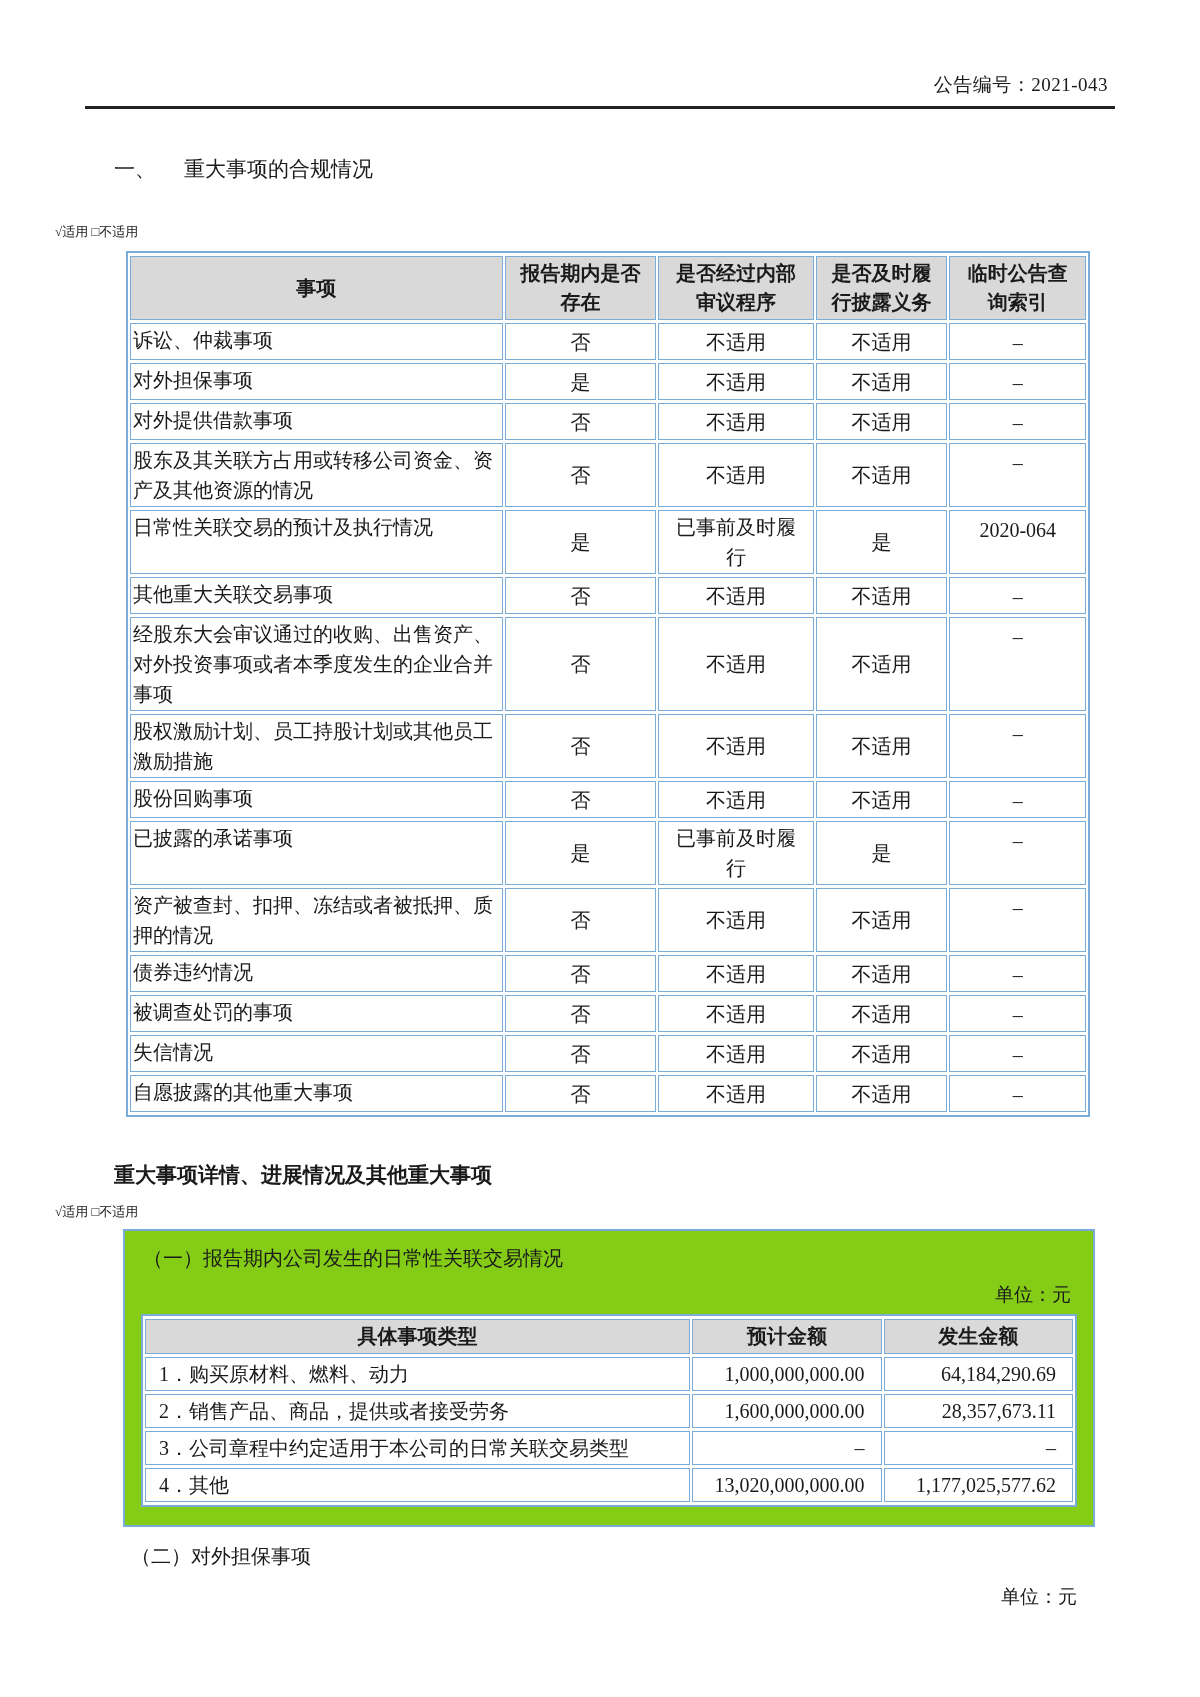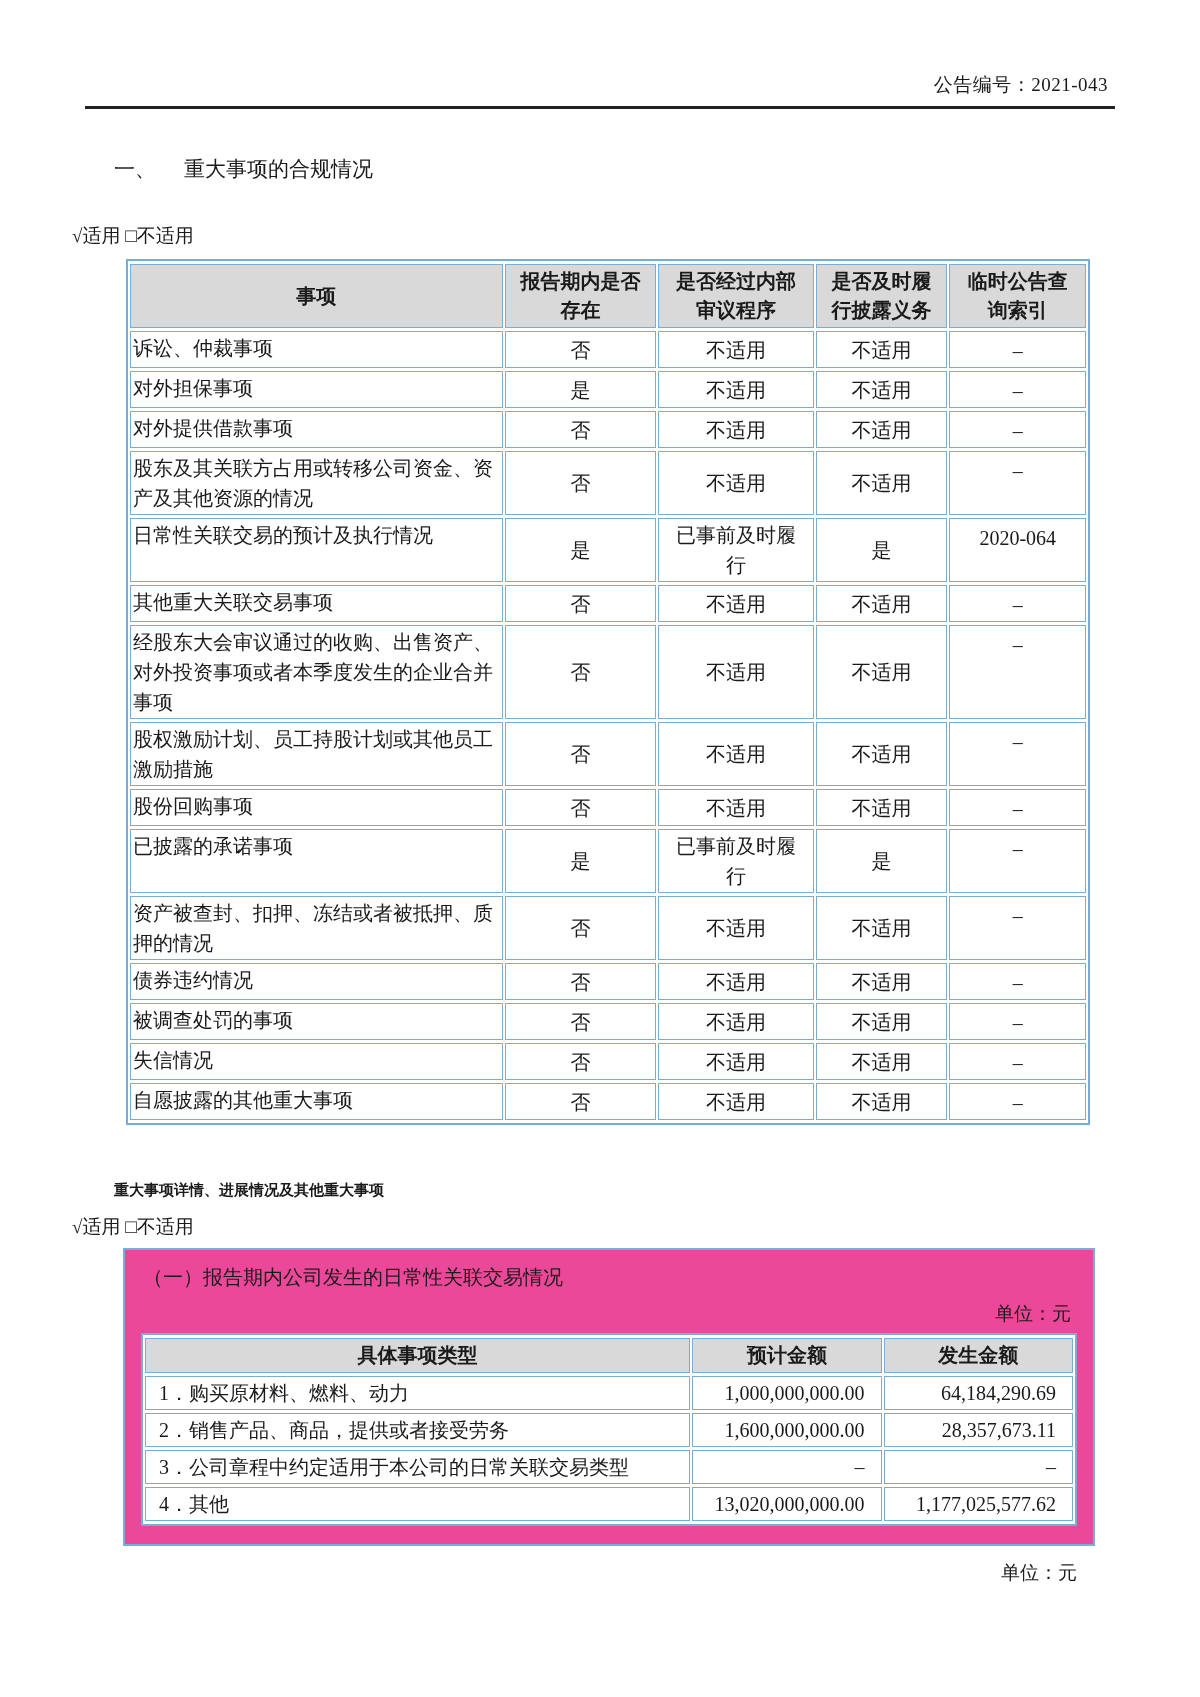--- a/index.html
+++ b/index.html
@@ -33,22 +33,22 @@
   }
   .chapter-title .gap{margin-left:48px;}
   .sec-heading{
     margin:46px 0 0 114px;
     font-family:"Liberation Sans","DejaVu Sans",sans-serif;
     font-size:21px;
     font-weight:normal;
   }
   .sec-heading .sec-no{display:inline-block;min-width:70px;}
   .applicability{
-    margin:40px 0 10px 72px;
-    font-size:19px;
+    margin:40px 0 10px 55px;
+    font-size:13px;
   }
   table.doc{
     border-collapse:separate;
     border-spacing:2px 3px;
     border:2px solid #79add8;
     background:#ffffff;
     table-layout:fixed;
     font-size:20px;
   }
   table.doc th{
@@ -64,31 +64,31 @@
   table.doc td{
     border:1px solid #79add8;
     padding:1px 12px;
     line-height:30px;
   }
   .t1{margin:2px 0 0 126px;width:964px;}
   .t1 td.col0{text-align:left;vertical-align:top;padding:1px 2px;}
   .t1 td.col1,.t1 td.col2,.t1 td.col3{text-align:center;vertical-align:middle;}
   .t1 td.col4{text-align:center;vertical-align:top;padding-top:4px;}
   .sec2-heading{
-    margin:56px 0 0 114px;
+    margin:44px 0 0 114px;
     font-family:"Liberation Sans","DejaVu Sans",sans-serif;
-    font-size:15px;
+    font-size:21px;
     font-weight:bold;
   }
   .applicability.second{margin-top:14px;margin-bottom:8px;}
   .detail-box{
     margin-left:123px;
     width:972px;
     border:2px solid #79add8;
-    background:#ec4899;
+    background:#84cc16;
     padding:12px 0 18px 0;
   }
   .sub-title{
     margin:2px 0 0 18px;
     font-size:20px;
   }
   .unit-line{
     margin:10px 22px 6px 0;
     text-align:right;
     font-size:19px;
@@ -285,15 +285,16 @@
           </tr>
           <tr>
             <td class="col0">4．其他</td>
             <td class="col1">13,020,000,000.00</td>
             <td class="col2">1,177,025,577.62</td>
           </tr>
         </tbody>
     </table>
   </div>
 
+  <div class="sub2-title">（二）对外担保事项</div>
   <div class="unit-line2">单位：元</div>
 
 </div>
 
 </body></html>

